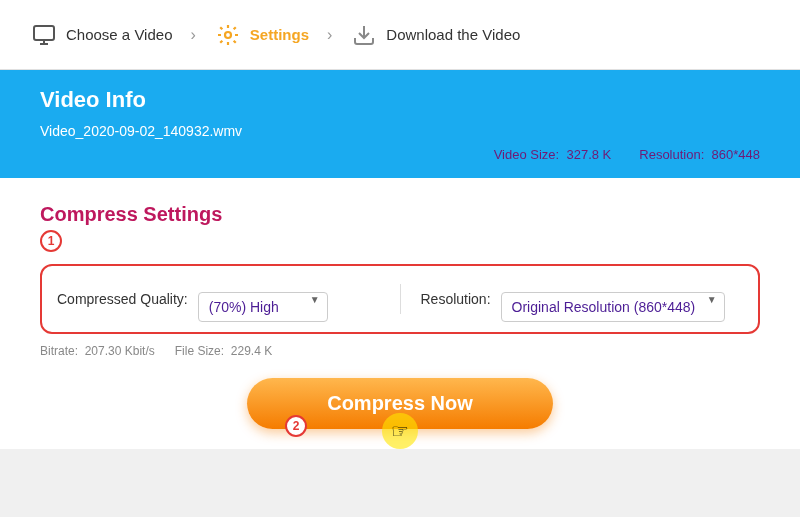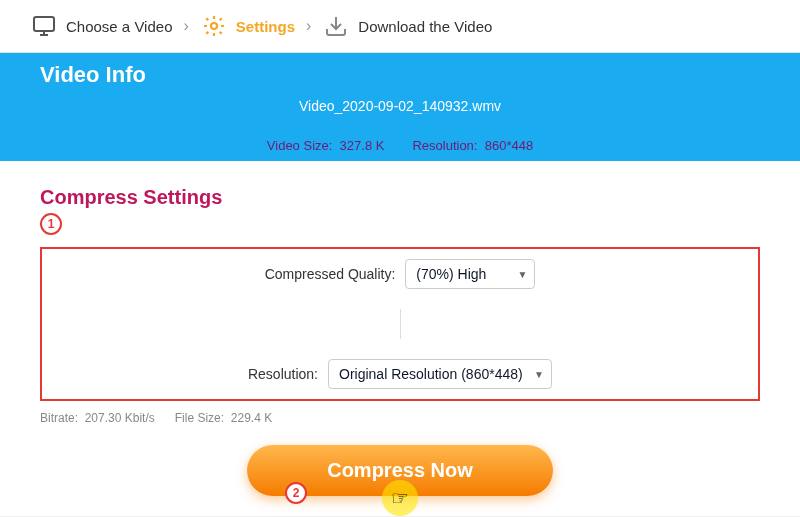--- a/index.html
+++ b/index.html
@@ -8,26 +8,26 @@
       background: #f0f0f0;
       width: 800px;
       height: 517px;
       overflow: hidden;
       position: relative;
     }
 
     
     .top-nav {
       background: #ffffff;
-      height: 53px;
+      height: 70px;
       display: flex;
       align-items: center;
       padding: 0 30px;
       border-bottom: 1px solid #e0e0e0;
-      gap: 3px;
+      gap: 10px;
     }
     .nav-step {
       display: flex;
       align-items: center;
       gap: 8px;
     }
     .nav-step-icon {
       width: 28px;
       height: 28px;
       display: flex;
@@ -58,23 +58,22 @@
       justify-content: center;
     }
     .video-info-title {
       color: #ffffff;
       font-size: 22px;
       font-weight: bold;
       margin-bottom: 10px;
     }
     .video-info-row {
       display: flex;
-      align-items: center;
+      align-items: flex-start;
       justify-content: space-between;
-      flex-direction: column;
     }
     .video-filename {
       color: #ffffff;
       font-size: 14px;
     }
     .video-meta {
       color: #701a75;
       font-size: 13px;
       display: flex;
       gap: 28px;
@@ -106,50 +105,50 @@
       font-size: 12px;
       font-weight: bold;
       margin-bottom: 12px;
     }
 
     
     .settings-row {
       display: flex;
       align-items: center;
       border: 2px solid #e53935;
-      border-radius: 0;
+      border-radius: 12px;
       padding: 10px 15px;
       gap: 20px;
       margin-bottom: 10px;
-      flex-direction: column;
     }
     .setting-group {
       display: flex;
       align-items: center;
       gap: 10px;
       flex: 1;
     }
     .setting-label {
       font-size: 14px;
       color: #333;
       white-space: nowrap;
     }
     .setting-select {
       border: 1px solid #ccc;
       border-radius: 4px;
       padding: 6px 10px;
       font-size: 14px;
-      color: #0f172a;
+      color: #4c1d95;
       background: #fff;
       cursor: pointer;
       appearance: none;
       -webkit-appearance: none;
       padding-right: 28px;
       position: relative;
       min-width: 130px;
+      margin-top: 16px;
     }
     .select-wrapper {
       position: relative;
       display: inline-block;
     }
     .select-wrapper::after {
       content: '▼';
       position: absolute;
       right: 8px;
       top: 50%;

